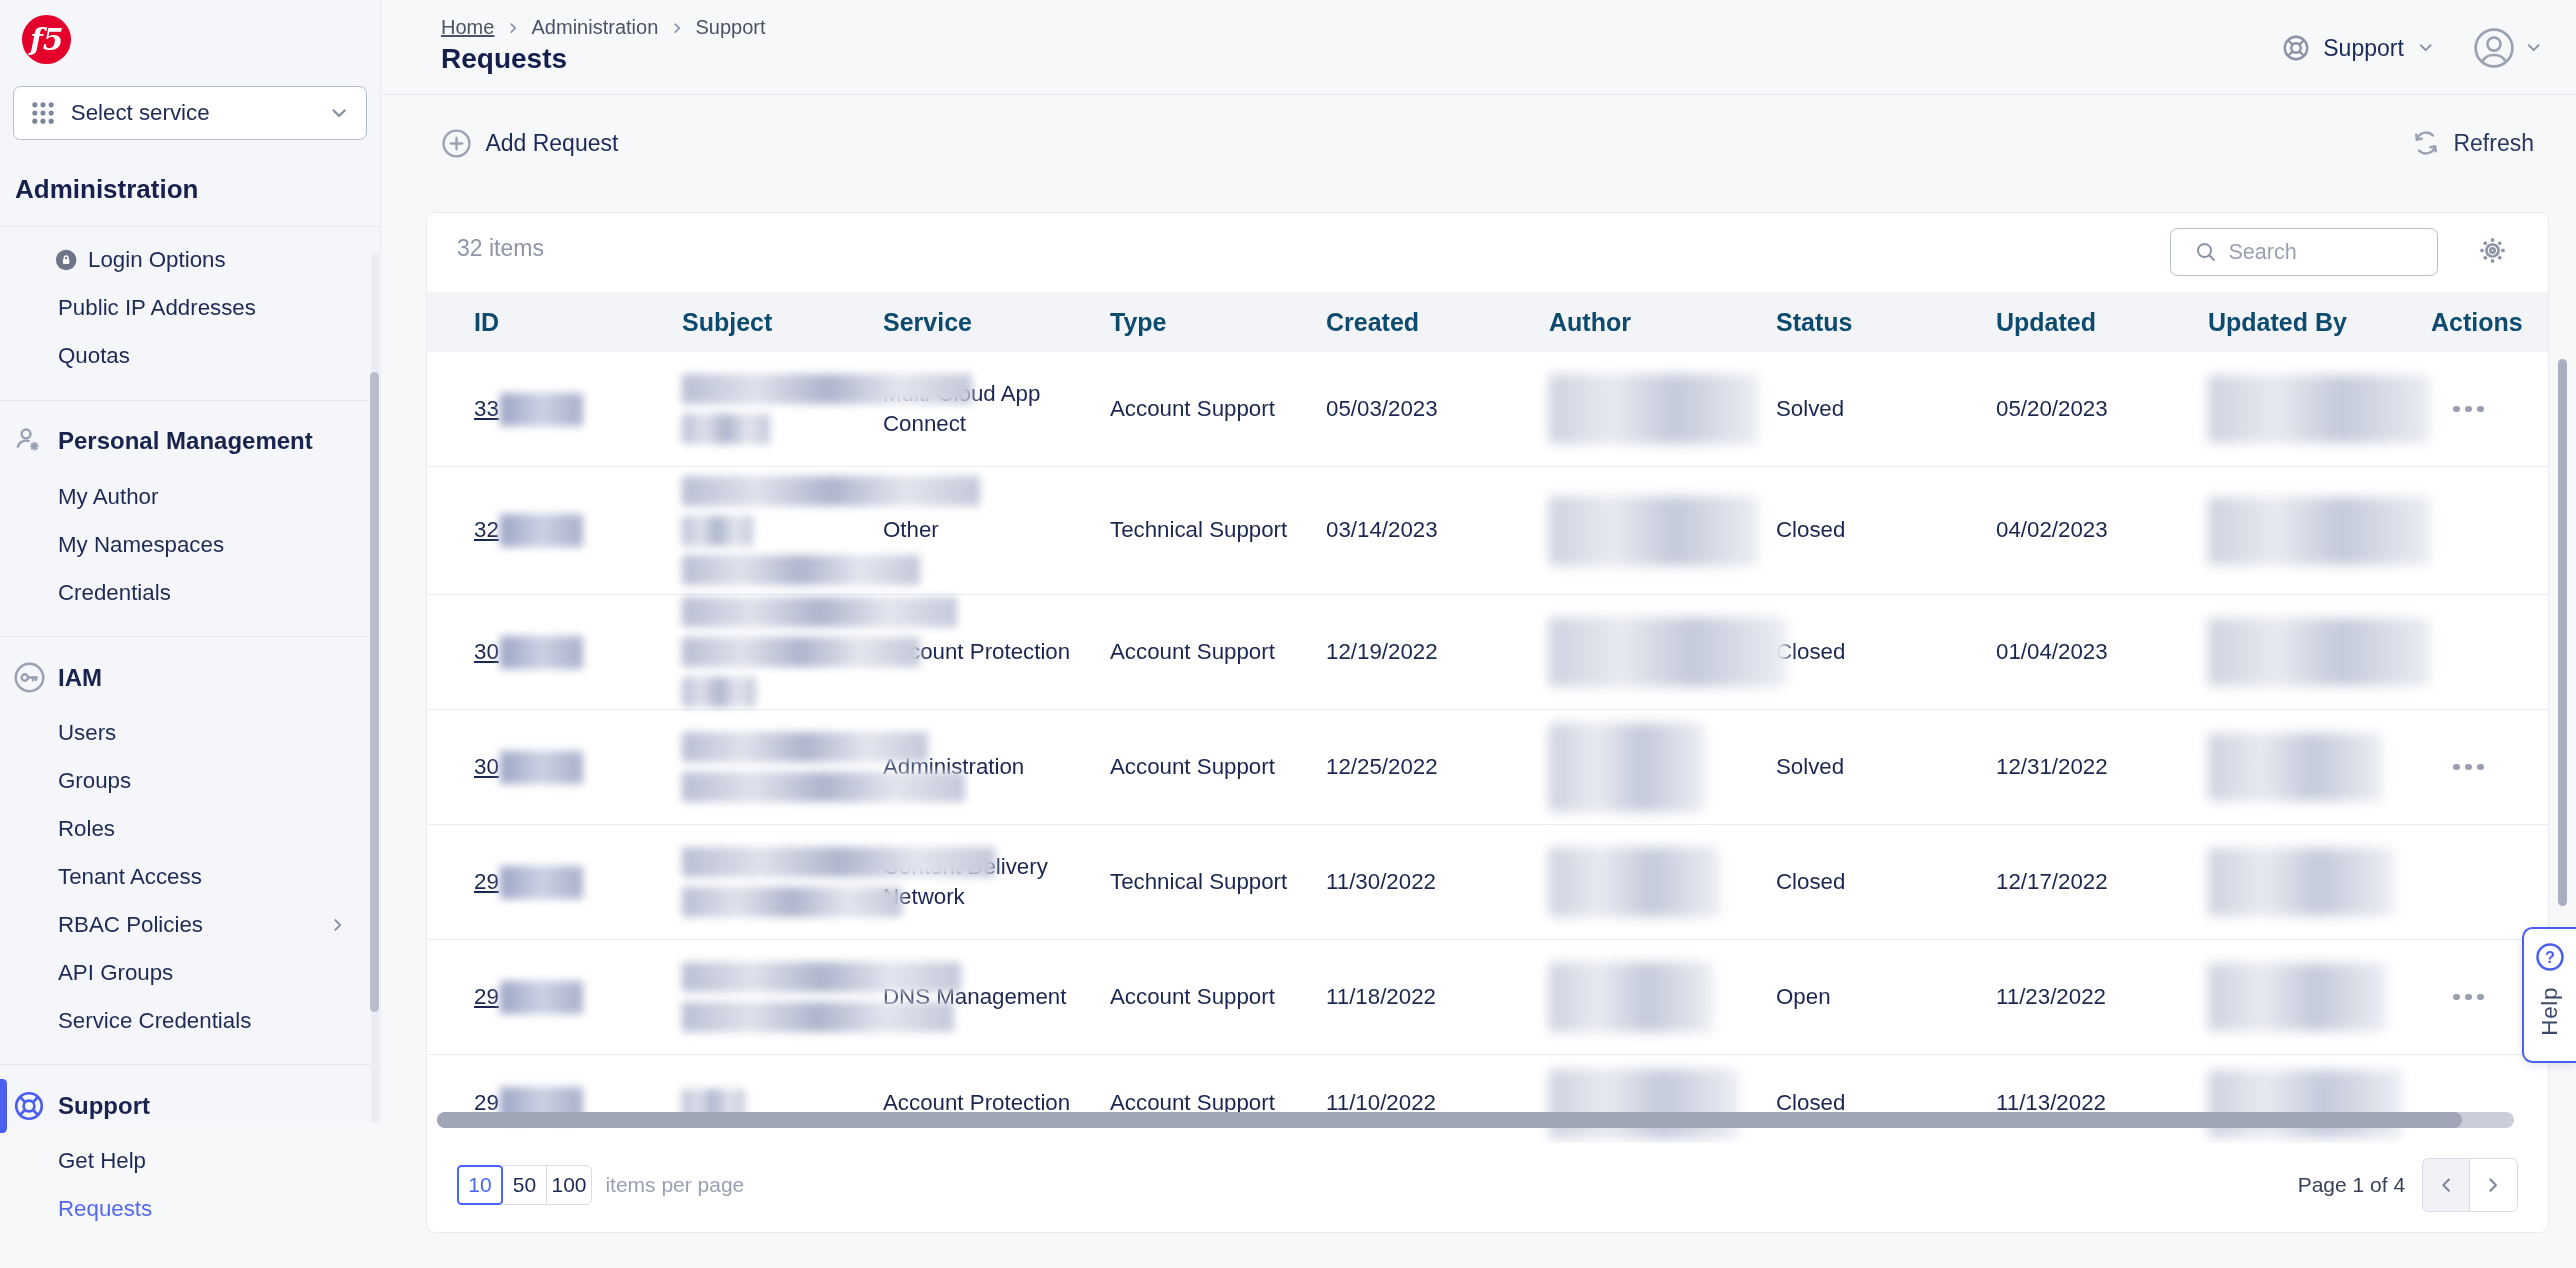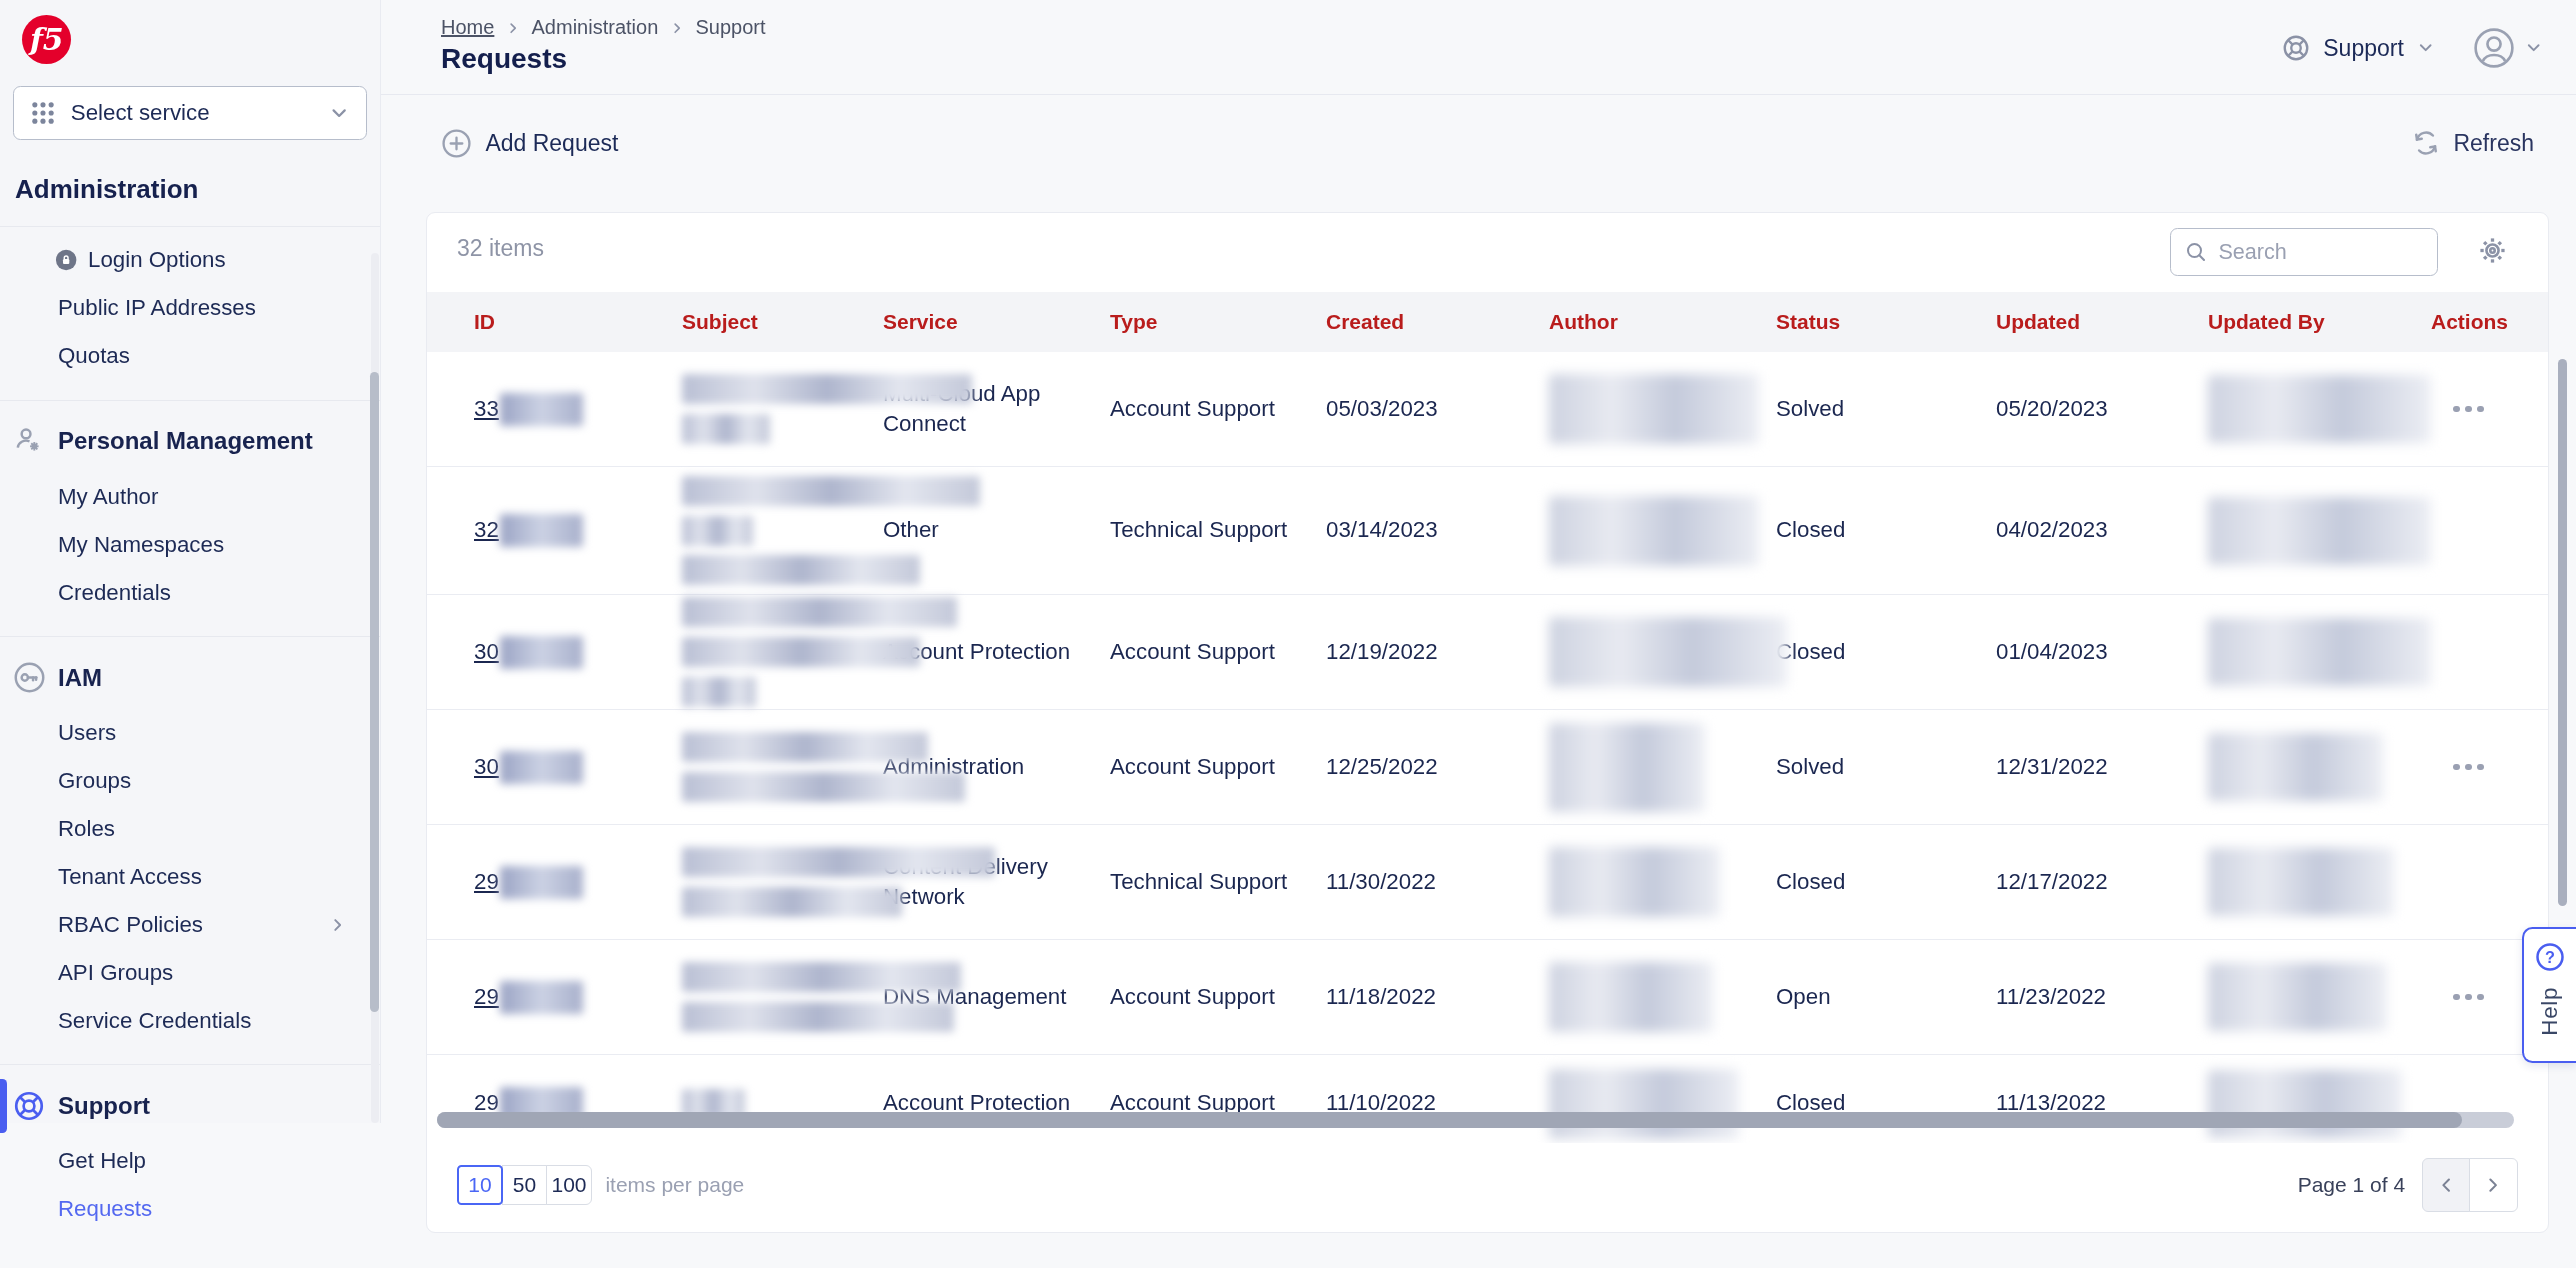--- a/index.html
+++ b/index.html
@@ -44,30 +44,30 @@
   .toolbar-add { position:absolute; left:441px; top:128px; display:flex; align-items:center; gap:13.4px; cursor:pointer; }
   .toolbar-add .txt { font-size:23px; color:#1c2a57; }
   .toolbar-refresh { position:absolute; right:42px; top:128px; display:flex; align-items:center; gap:12px; cursor:pointer; }
   .toolbar-refresh .txt { font-size:23px; color:#2a3560; }
 
   
   .card { position:absolute; left:426px; top:212px; width:2123px; height:1021px; background:#fff;
           border:1.5px solid #e9ebf1; border-radius:9px; }
   .items-count { position:absolute; left:30px; top:22.3px; font-size:23px; color:#8e94a6; }
   .search-box { position:absolute; right:110px; top:15px; width:268px; height:48px; border:1.5px solid #b6bdcb; border-radius:7.4px;
-          display:flex; align-items:center; padding:0 13px; gap:10.4px; background:#fff; }
+          display:flex; align-items:center; padding:0 23px; gap:10.4px; background:#fff; }
   .search-box input { border:none; outline:none; font-size:21.6px; color:#1d2a55; width:100%; font-family:inherit; background:transparent; }
   .search-box input::placeholder { color:#9aa0b2; }
   .gear-btn { position:absolute; right:39px; top:21px; cursor:pointer; }
 
   .t-head, .t-row { display:grid;
      grid-template-columns:208px 201px 227px 216px 223px 227px 220px 212px 223px 1fr;
      padding:0 45px 0 47px; align-items:center; }
   .t-head { margin-top:79px; height:60px; background:#f3f4f7; }
-  .t-head .hc { font-size:21px; font-weight:700; color:#b91c1c; }
+  .t-head .hc { font-size:25px; font-weight:700; color:#0c4a6e; }
   .t-head .hc.right { text-align:right; }
   .t-rows { height:791px; overflow:hidden; }
   .t-row { min-height:115px; border-bottom:1.5px solid #eaecf2; }
   .t-row:last-child { border-bottom:none; }
   .cell { font-size:22.3px; color:#1b2750; padding-right:18px; line-height:1.35; }
   .id-link { color:#1b2750; text-decoration:underline; cursor:pointer; display:inline-flex; align-items:center; }
   .subject-stack { display:flex; flex-direction:column; gap:9.7px; }
 
   .blur { background:linear-gradient(90deg,#b9bfd4 0%,#dfe2ec 25%,#aeb5cd 50%,#e3e6ef 75%,#c3c8d9 100%);
           filter:blur(4.5px); border-radius:3px; height:30px; }

